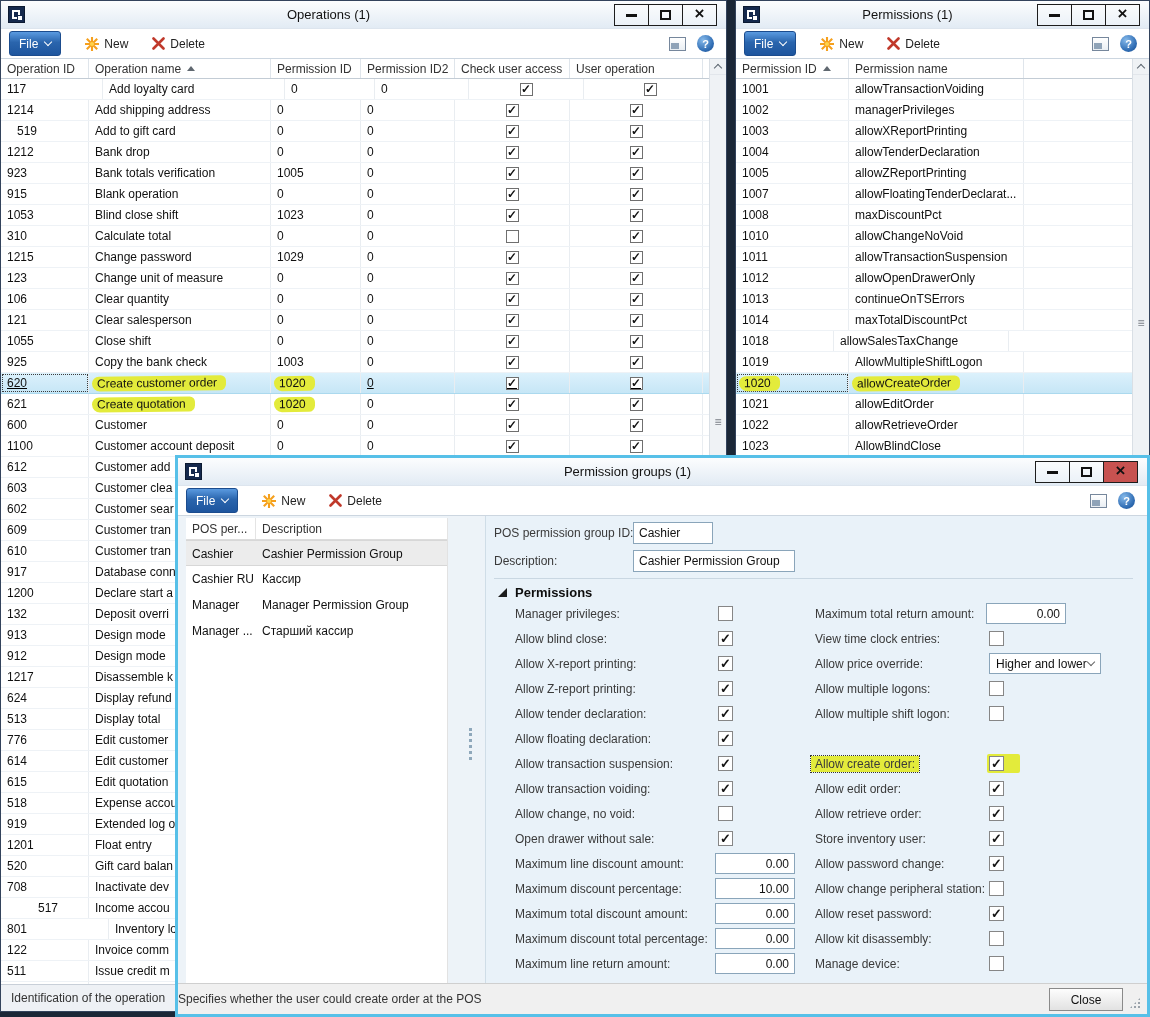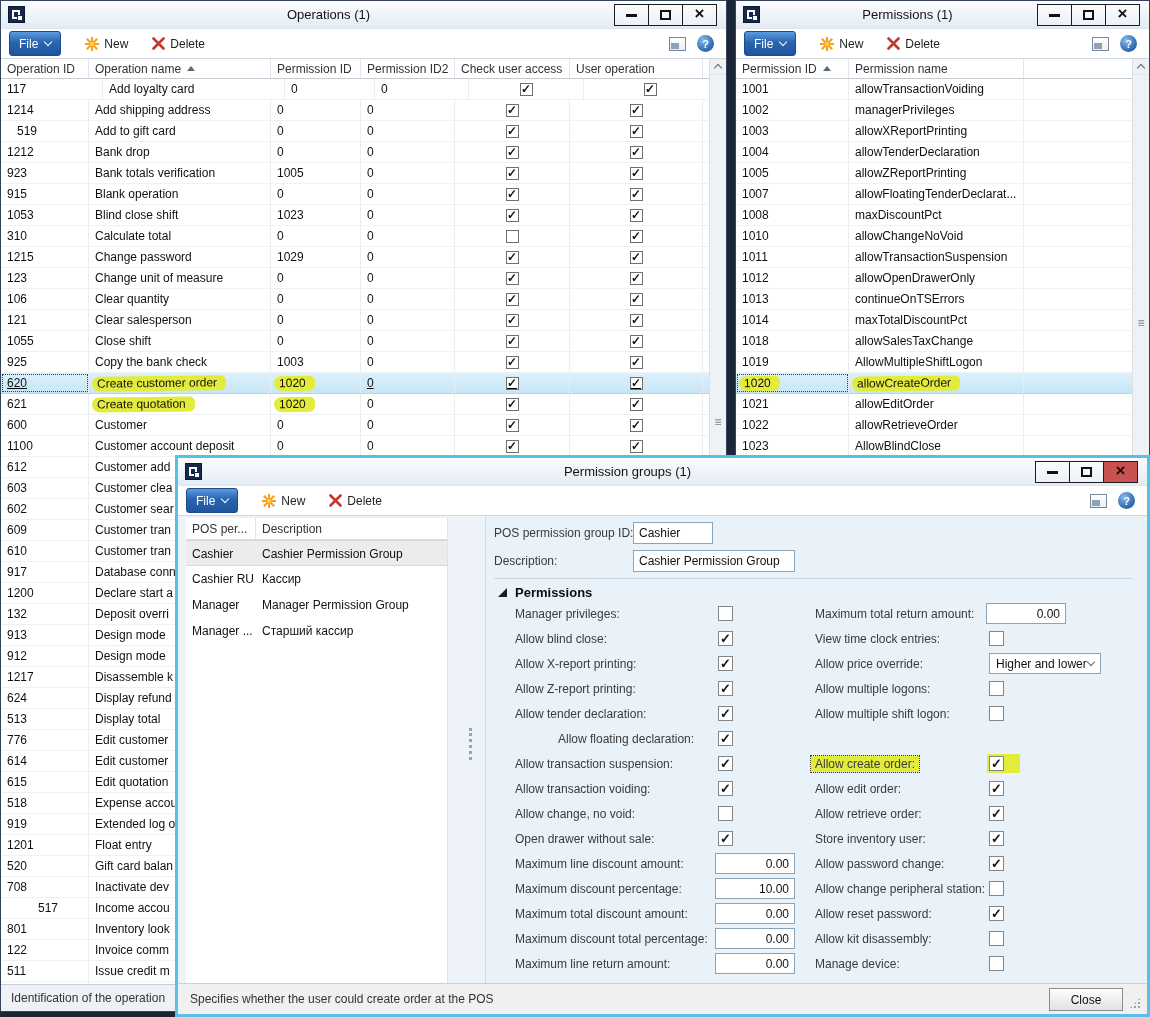--- a/index.html
+++ b/index.html
@@ -82,21 +82,21 @@
   .field { position:absolute; height:22px; }
   .f-label { position:absolute; top:4px; font-size:12px; color:#3a3a3a; white-space:nowrap; }
   .f-label.hl { background:#e3eb3b; outline:1px dotted #333; padding:1px 4px; margin:-1px 0 0 -4px; }
   .cb2 { width:15px; height:15px; border:1px solid #868686; background:#fff; font-size:13px; font-weight:bold; color:#141414; display:flex; align-items:center; justify-content:center; line-height:1; }
   .cb-wrap { position:absolute; top:3px; }
   .cb-wrap.hl { background:#e3eb3b; padding:2px 16px 2px 2px; margin:-2px 0 0 -2px; border-radius:2px; }
   .amount { position:absolute; top:0; width:80px; height:21px; border:1px solid #8aa5ba; background:#fff; font-size:12px; text-align:right; padding-right:5px; color:#111; font-family:"Liberation Sans",sans-serif; }
   .selectbox { position:absolute; top:0; width:112px; height:21px; border:1px solid #8aa5ba; background:#fff; font-size:12px; color:#111; display:flex; align-items:center; justify-content:space-between; padding:0 6px; }
   .caret-gray { width:6px; height:6px; border-right:1.6px solid #666; border-bottom:1.6px solid #666; transform:rotate(45deg); margin-top:-3px; }
 
-  .pg-status { position:absolute; left:0; right:0; bottom:0; height:31px; background:#f0f0f0; border-top:1px solid #cfcfcf; display:flex; align-items:center; padding-left:12px; font-size:12px; color:#333; }
+  .pg-status { position:absolute; left:0; right:0; bottom:0; height:31px; background:#f0f0f0; border-top:1px solid #cfcfcf; display:flex; align-items:center; font-size:12px; color:#333; }
   .close-btn { position:absolute; right:24px; top:4px; width:74px; height:23px; border:1px solid #8a8a8a; background:linear-gradient(#fdfdfd,#e2e2e2); font-size:12px; color:#111; display:flex; align-items:center; justify-content:center; }
   .resize-grip { position:absolute; right:6px; bottom:5px; width:12px; height:12px; background-image:radial-gradient(circle,#9aa2aa 1.2px,transparent 1.4px); background-size:4px 4px; clip-path:polygon(100% 0,100% 100%,0 100%); }
 </style>
 </head>
 <body>
 
 <div id="stage">
 
   <div class="window" id="win-ops">
     <div class="titlebar">
@@ -590,21 +590,21 @@
           <div class="grid-row">
             <div class="g-cell" style="width: 88px; padding-left: 37px;">517</div>
             <div class="g-cell" style="width: 182px;">Income accou</div>
             <div class="g-cell" style="width: 90px;"></div>
             <div class="g-cell" style="width: 94px;"></div>
             <div class="g-cell center" style="width: 115px;"></div>
             <div class="g-cell center" style="width: 133px;"></div>
             <div class="g-cell filler" style="flex: 1 1 0%;"></div>
           </div>
           <div class="grid-row">
-            <div class="g-cell" style="width: 88px;">801</div>
+            <div class="g-cell" style="width: 108px;">801</div>
             <div class="g-cell" style="width: 182px;">Inventory look</div>
             <div class="g-cell" style="width: 90px;"></div>
             <div class="g-cell" style="width: 94px;"></div>
             <div class="g-cell center" style="width: 115px;"></div>
             <div class="g-cell center" style="width: 133px;"></div>
             <div class="g-cell filler" style="flex: 1 1 0%;"></div>
           </div>
           <div class="grid-row">
             <div class="g-cell" style="width: 88px;">122</div>
             <div class="g-cell" style="width: 182px;">Invoice comm</div>
@@ -753,21 +753,21 @@
             <div class="g-cell" style="width: 113px;">1013</div>
             <div class="g-cell" style="width: 175px;">continueOnTSErrors</div>
             <div class="g-cell filler" style="flex: 1 1 0%;"></div>
           </div>
           <div class="grid-row">
             <div class="g-cell" style="width: 113px;">1014</div>
             <div class="g-cell" style="width: 175px;">maxTotalDiscountPct</div>
             <div class="g-cell filler" style="flex: 1 1 0%;"></div>
           </div>
           <div class="grid-row">
-            <div class="g-cell" style="width: 113px;">1018</div>
+            <div class="g-cell" style="width: 98px;">1018</div>
             <div class="g-cell" style="width: 175px;">allowSalesTaxChange</div>
             <div class="g-cell filler" style="flex: 1 1 0%;"></div>
           </div>
           <div class="grid-row">
             <div class="g-cell" style="width: 113px;">1019</div>
             <div class="g-cell" style="width: 175px;">AllowMultipleShiftLogon</div>
             <div class="g-cell filler" style="flex: 1 1 0%;"></div>
           </div>
           <div class="grid-row selected">
             <div class="g-cell focus-cell" style="width: 113px;"><span class="hl-mark">1020</span></div>
@@ -901,21 +901,21 @@
               <span class="cb2">✓</span>
             </span>
           </div>
           <div class="field" style="top: 187px; left: 0px; right: 0px;">
             <span class="f-label" style="left: 29px;">Allow tender declaration:</span>
             <span class="cb-wrap" style="left: 232px;">
               <span class="cb2">✓</span>
             </span>
           </div>
           <div class="field" style="top: 212px; left: 0px; right: 0px;">
-            <span class="f-label" style="left: 29px; margin-left: 43px;">Allow floating declaration:</span>
+            <span class="f-label" style="left: 29px;">Allow floating declaration:</span>
             <span class="cb-wrap" style="left: 232px;">
               <span class="cb2">✓</span>
             </span>
           </div>
           <div class="field" style="top: 237px; left: 0px; right: 0px;">
             <span class="f-label" style="left: 29px;">Allow transaction suspension:</span>
             <span class="cb-wrap" style="left: 232px;">
               <span class="cb2">✓</span>
             </span>
           </div>

